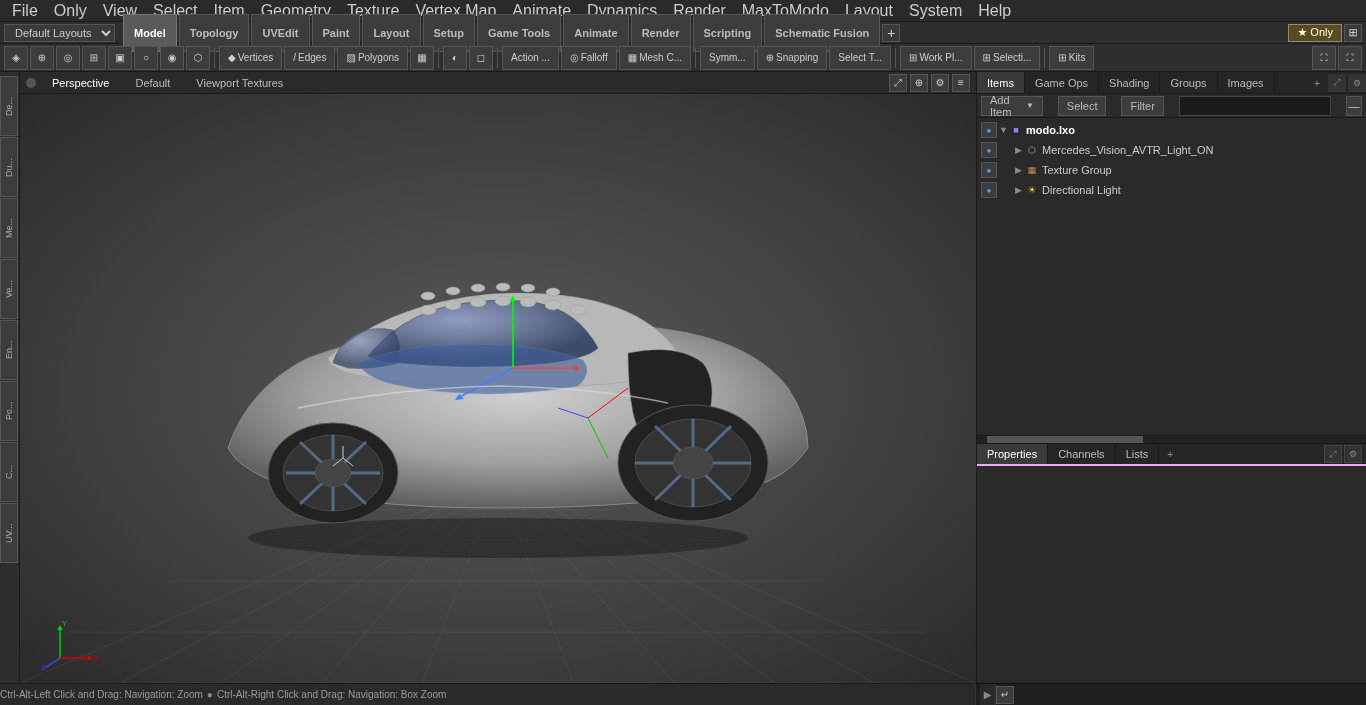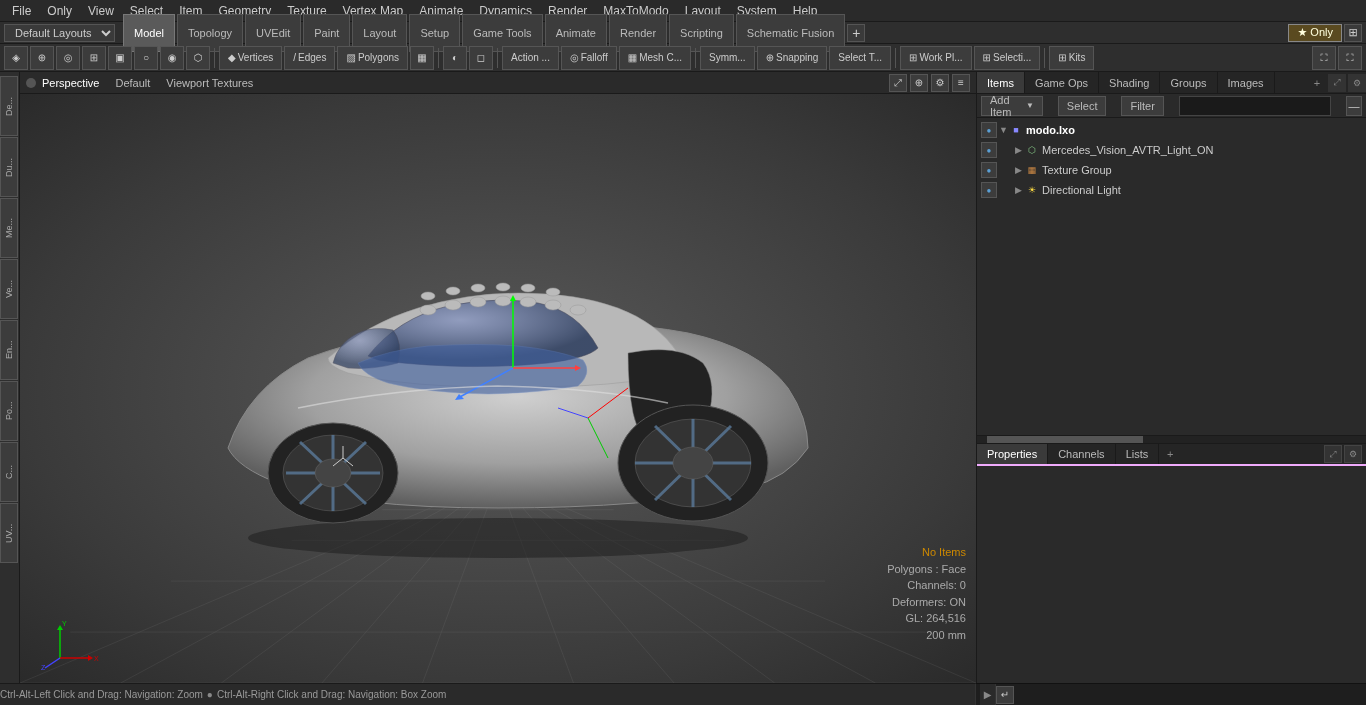--- a/index.html
+++ b/index.html
@@ -19,21 +19,21 @@
       background: #2a2a2a;
       display: flex;
       align-items: center;
       padding: 0 4px;
       border-bottom: 1px solid #1a1a1a;
     }
     .menu-item {
       padding: 2px 8px;
       color: #ccc;
       cursor: pointer;
-      font-size: 12px;
+      font-size: 16px;
     }
 
     
     #toolbar-row {
       height: 22px;
       background: #2e2e2e;
       display: flex;
       align-items: center;
       padding: 0 4px;
       border-bottom: 1px solid #1a1a1a;
@@ -57,20 +57,21 @@
     .tab-btn {
       padding: 18px 10px;
       background: #3c3c3c;
       border: 1px solid #555;
       color: #bbb;
       font-size: 11px;
       cursor: pointer;
       height: 18px;
       display: flex;
       align-items: center;
+      font-weight: bold;
     }
     .tab-btn.active {
       background: #5a5a5a;
       color: #fff;
       border-color: #777;
     }
     .plus-btn {
       width: 18px;
       height: 18px;
       background: #3a3a3a;
@@ -189,21 +190,21 @@
       background: #4a4a4a;
       position: relative;
       overflow: hidden;
     }
     #viewport-header {
       height: 22px;
       background: #2a2a2a;
       display: flex;
       align-items: center;
       padding: 0 6px;
-      gap: 6px;
+      gap: 16px;
       border-bottom: 1px solid #1a1a1a;
     }
     .viewport-dot {
       width: 10px;
       height: 10px;
       background: #555;
       border-radius: 50%;
       cursor: pointer;
     }
     .viewport-label {
@@ -779,28 +780,20 @@
         <line x1="195" y1="290" x2="185" y2="298" stroke="#ccc" stroke-width="1"></line>
         <line x1="195" y1="290" x2="205" y2="298" stroke="#ccc" stroke-width="1"></line>
 
         <path d="M 150 240 Q 250 220 350 218 Q 450 220 520 235" fill="none" stroke="#e0e0e0" stroke-width="1.5" opacity="0.6"></path>
 
         <line x1="440" y1="250" x2="480" y2="220" stroke="#ff0000" stroke-width="1"></line>
         <line x1="440" y1="250" x2="460" y2="290" stroke="#00cc00" stroke-width="1"></line>
         <line x1="440" y1="250" x2="410" y2="240" stroke="#4444ff" stroke-width="1"></line>
       </svg>
 
-      <div id="viewport-info">
-        <div class="no-items">No Items</div>
-        <div>Polygons : Face</div>
-        <div>Channels: 0</div>
-        <div>Deformers: ON</div>
-        <div>GL: 264,516</div>
-        <div>200 mm</div>
-      </div>
 
       <svg id="axis-indicator" viewBox="0 0 60 60">
         <line x1="20" y1="45" x2="20" y2="15" stroke="#00cc00" stroke-width="1.5"></line>
         <polygon points="20,12 17,17 23,17" fill="#00cc00"></polygon>
         <text x="22" y="13" font-size="7" fill="#00cc00">Y</text>
         <line x1="20" y1="45" x2="50" y2="45" stroke="#cc0000" stroke-width="1.5"></line>
         <polygon points="53,45 48,42 48,48" fill="#cc0000"></polygon>
         <text x="54" y="48" font-size="7" fill="#cc0000">X</text>
         <line x1="20" y1="45" x2="5" y2="55" stroke="#4444ff" stroke-width="1.5"></line>
         <text x="1" y="57" font-size="7" fill="#4444ff">Z</text>

